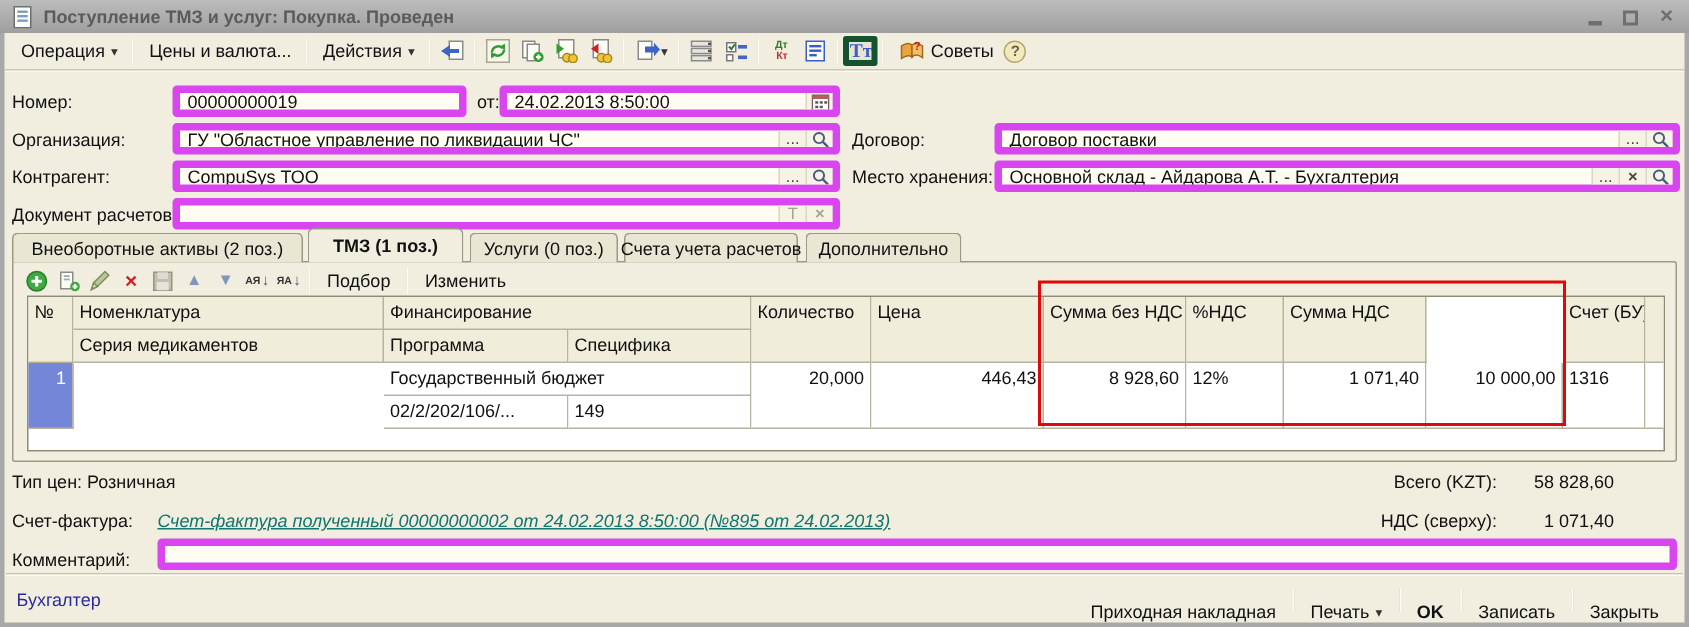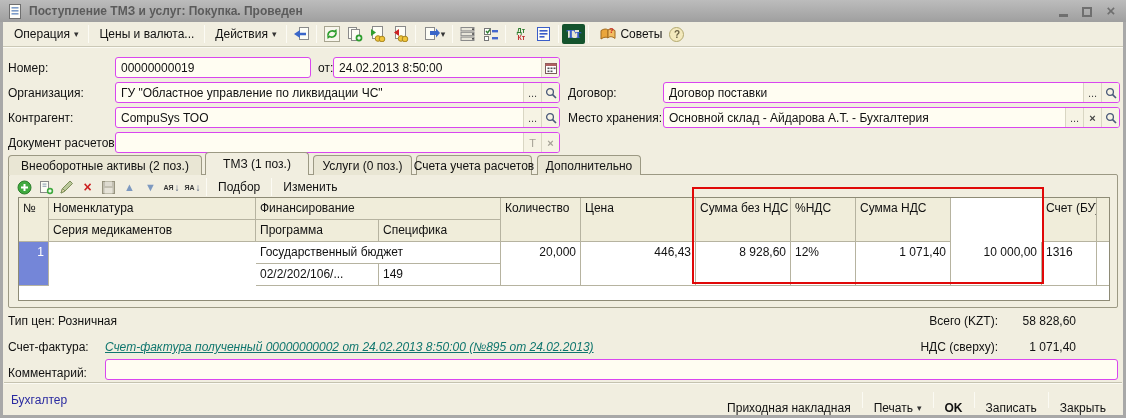--- a/index.html
+++ b/index.html
@@ -25,44 +25,44 @@
   .wbtn .maxbox { width:10px; height:10px; border:2px solid #6f6f6f; }
   .wbtn.close { align-items:center; color:#6f6f6f; font-weight:bold; font-size:15px; line-height:12px; }
 
   
   .toolbar { position:absolute; left:3px; top:22px; width:1120px; height:25px;
     background:#f1eee0; border-bottom:1px solid #cbc8b6; box-shadow:0 1px 0 #fbfaf3;
     display:flex; align-items:center; padding:0 4px; }
   .tbtn { height:20px; display:flex; align-items:center; gap:4px; padding:0 7px; white-space:nowrap; }
   .sep { width:1px; height:18px; background:#c4c1ae; border-right:1px solid #fcfbf4; margin:0 3px; }
   .ibtn { width:23px; height:20px; display:flex; align-items:center; justify-content:center; gap:1px; }
-  .ibtn.pressed { border:6px solid #14532d; background:#e7e4d3; border-radius:2px; }
+  .ibtn.pressed { border:4px solid #14532d; background:#e7e4d3; border-radius:2px; }
   .dd { font-size:9px; color:#333; }
   .dtkt { font-size:7px; line-height:7px; font-weight:bold; font-family:"Liberation Sans",sans-serif; }
   .dtkt .dt { color:#2e7d2e; display:block; text-align:left; }
   .dtkt .kt { color:#c03030; display:block; text-align:right; }
   .ttgl { font-family:"Liberation Serif", serif; font-weight:bold; color:#3a5dc8; font-size:13px; }
   .helpcirc { width:15px; height:15px; border-radius:50%; background:#f3e9bd; border:1px solid #b2a86e;
     display:flex; align-items:center; justify-content:center; font-size:10px; font-weight:bold; color:#6b6345; }
 
   
   .flabel { position:absolute; white-space:nowrap; }
-  .field { position:absolute; height:21px; background:#fffdf2; border:1px solid #d946ef;
+  .field { position:absolute; height:21px; background:#fffdf2; border:5px solid #d946ef;
     border-radius:3px; display:flex; align-items:center; overflow:hidden; }
   .field .fval { flex:1; padding:0 5px; white-space:nowrap; overflow:hidden; }
   .field .fbtn { width:18px; align-self:stretch; display:flex; align-items:center; justify-content:center;
     border-left:1px solid #d9d6c3; background:#f6f3e4; font-size:11px; color:#444; flex:0 0 auto; }
   .field .fbtn.gray { color:#a5a296; }
   .xmark { font-weight:bold; font-size:12px; }
 
   
   .tab { position:absolute; top:155px; height:20px; background:#e9e6d4;
     border:1px solid #9c9984; border-bottom:none; border-radius:4px 4px 0 0;
     display:flex; align-items:center; justify-content:center; white-space:nowrap; z-index:2; padding:0 4px; }
-  .tab.active { top:152px; height:23px; background:#f1eee0; z-index:4; }
+  .tab.active { top:152px; height:23px; background:#f1eee0; z-index:4;font-weight:bold; }
 
   
   .panel { position:absolute; left:8px; top:174px; width:1110px; height:134px;
     border:1px solid #9c9984; border-radius:2px; background:#f1eee0; z-index:1; }
 
   .tbl-toolbar { position:absolute; left:14px; top:177px; height:20px; display:flex; align-items:center; z-index:5; }
   .titem { width:21px; height:18px; display:flex; align-items:center; justify-content:center; }
   .ttext { padding:0 8px; white-space:nowrap; }
   .arr { font-size:11px; color:#7d99c0; }
   .sorticon { display:flex; align-items:center; gap:1px; }

